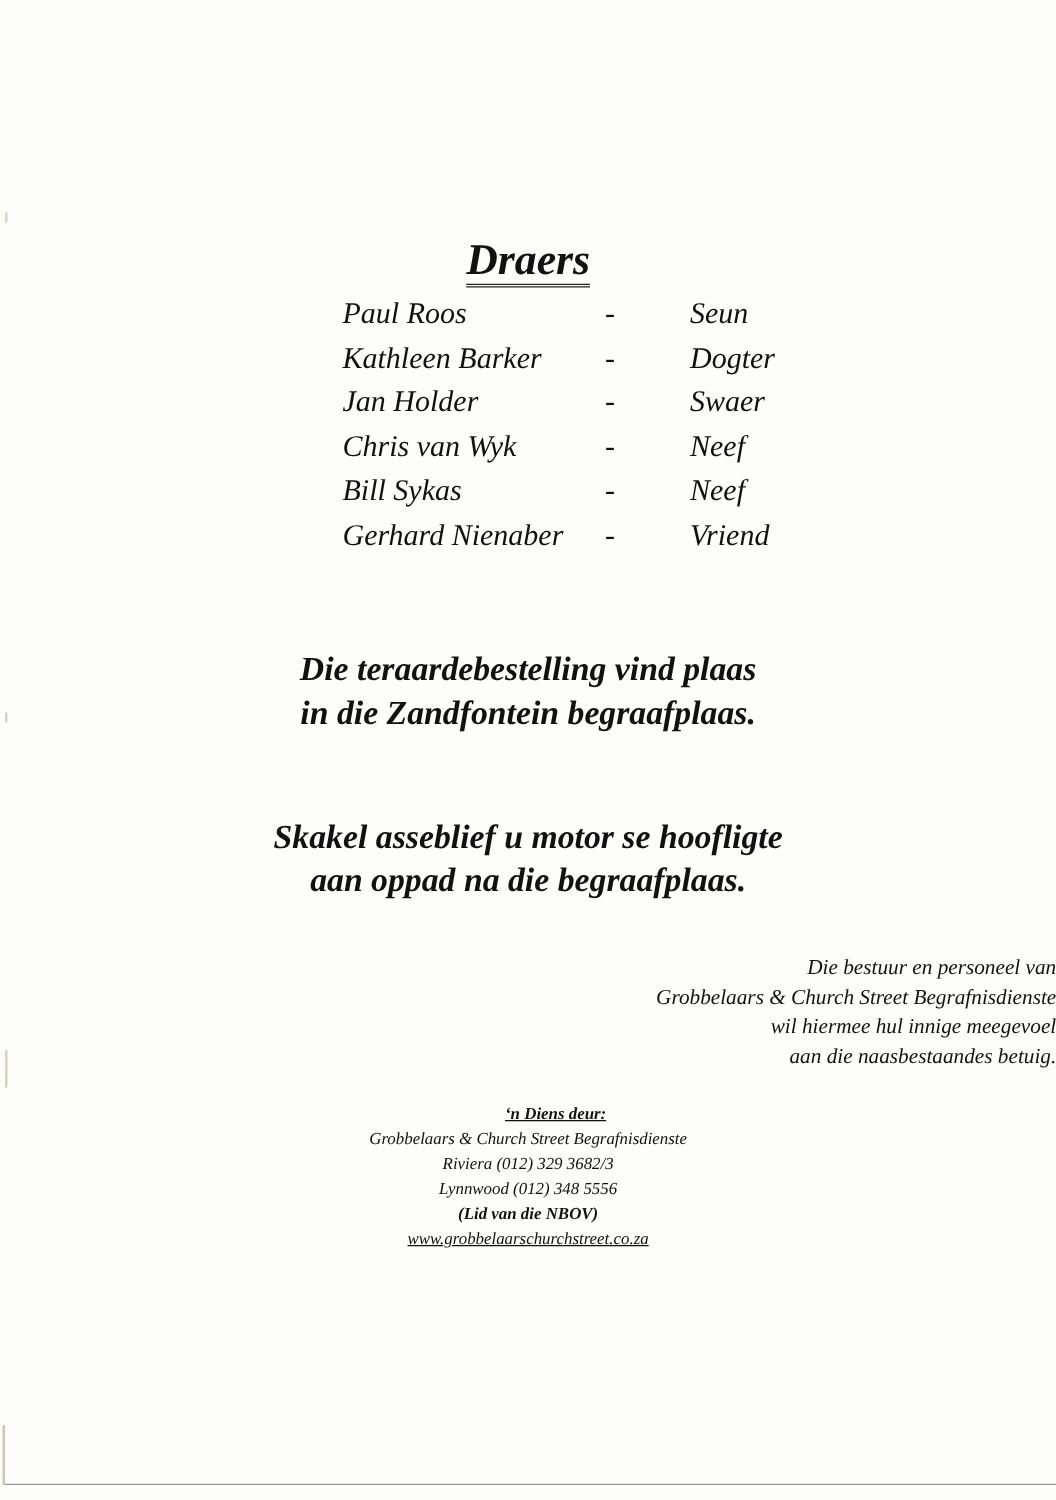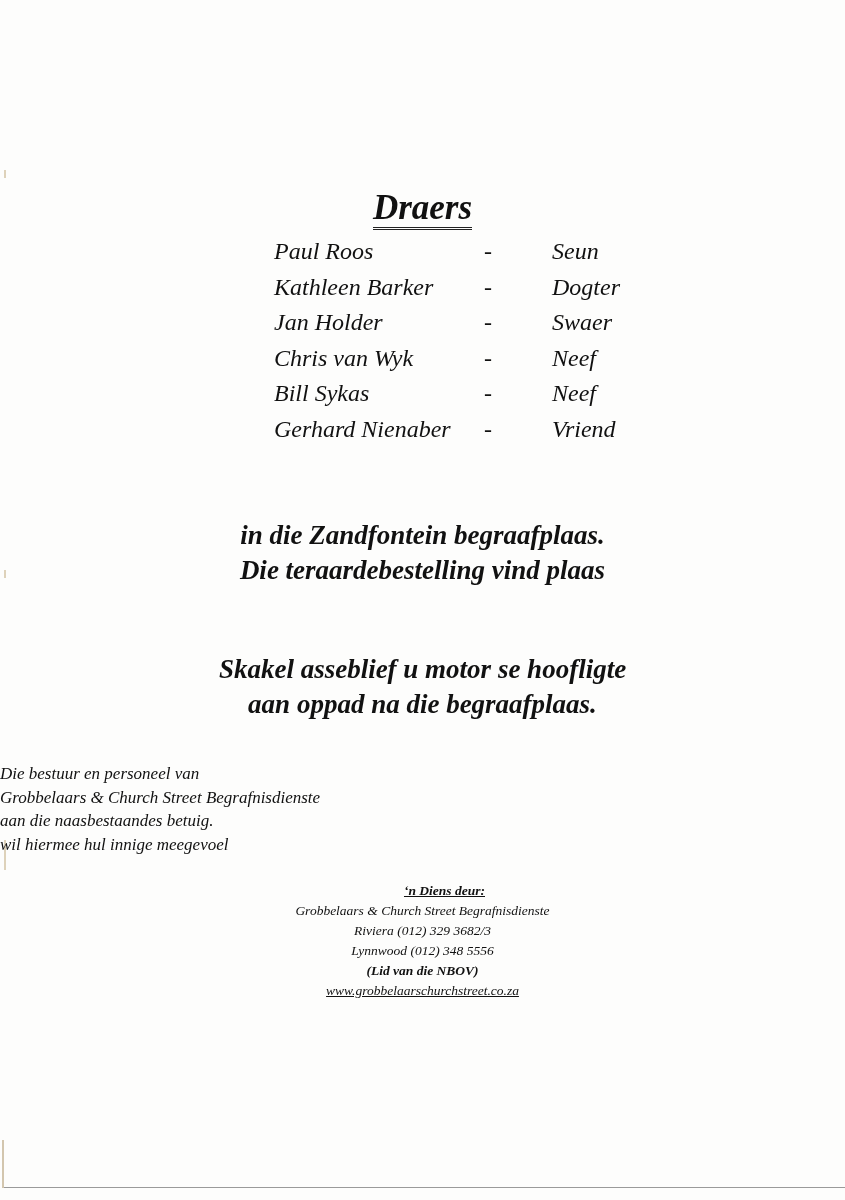--- a/index.html
+++ b/index.html
@@ -22,21 +22,21 @@
   .row { height: 35.5px; position: relative; }
   .row .name { position: absolute; left: 12px; }
   .row .dash { position: absolute; left: 222px; }
   .row .rel { position: absolute; left: 290px; }
 
   .bold-block { position: absolute; left: 0; width: 100%; text-align: center;
     font-family: "Liberation Serif", serif; font-style: italic; font-weight: bold; font-size: 27px; line-height: 35px; }
   .b1 { top: 518px; }
   .b2 { top: 652px; font-family: Liberation Serif, serif; }
 
-  .condolence { position: absolute; left: 0; width: 100%; top: 762px; text-align: left;
+  .condolence { position: absolute; left: 0; width: 100%; top: 762px; text-align: right;
     font-family: "Liberation Serif", serif; font-style: italic; font-size: 17px; line-height: 23.5px; }
 
   .service { position: absolute; left: 0; width: 100%; top: 881px; text-align: center;
     font-family: "Liberation Serif", serif; font-style: italic; font-size: 13.5px; line-height: 20px; }
   .service .title { font-weight: bold; text-decoration: underline; padding-left: 44px; }
   .service .member { font-weight: bold; }
   .service .web { text-decoration: underline; }
 </style>
 </head>
 <body>
@@ -78,34 +78,34 @@
     <span class="rel">Neef</span>
   </div>
   <div class="row">
     <span class="name">Gerhard Nienaber</span>
     <span class="dash">-</span>
     <span class="rel">Vriend</span>
   </div>
 </div>
 
 <div class="bold-block b1">
+  <div>Die teraardebestelling vind plaas</div>
   <div>in die Zandfontein begraafplaas.</div>
-  <div>Die teraardebestelling vind plaas</div>
 </div>
 
 <div class="bold-block b2">
   <div>Skakel asseblief u motor se hoofligte</div>
   <div>aan oppad na die begraafplaas.</div>
 </div>
 
 <div class="condolence">
   <div>Die bestuur en personeel van</div>
   <div>Grobbelaars &amp; Church Street Begrafnisdienste</div>
+  <div>wil hiermee hul innige meegevoel</div>
   <div>aan die naasbestaandes betuig.</div>
-  <div>wil hiermee hul innige meegevoel</div>
 </div>
 
 <div class="service">
   <div class="title">‘n Diens deur:</div>
   <div>Grobbelaars &amp; Church Street Begrafnisdienste</div>
   <div>Riviera (012) 329 3682/3</div>
   <div>Lynnwood (012) 348 5556</div>
   <div class="member">(Lid van die NBOV)</div>
   <div class="web">www.grobbelaarschurchstreet.co.za</div>
 </div>

